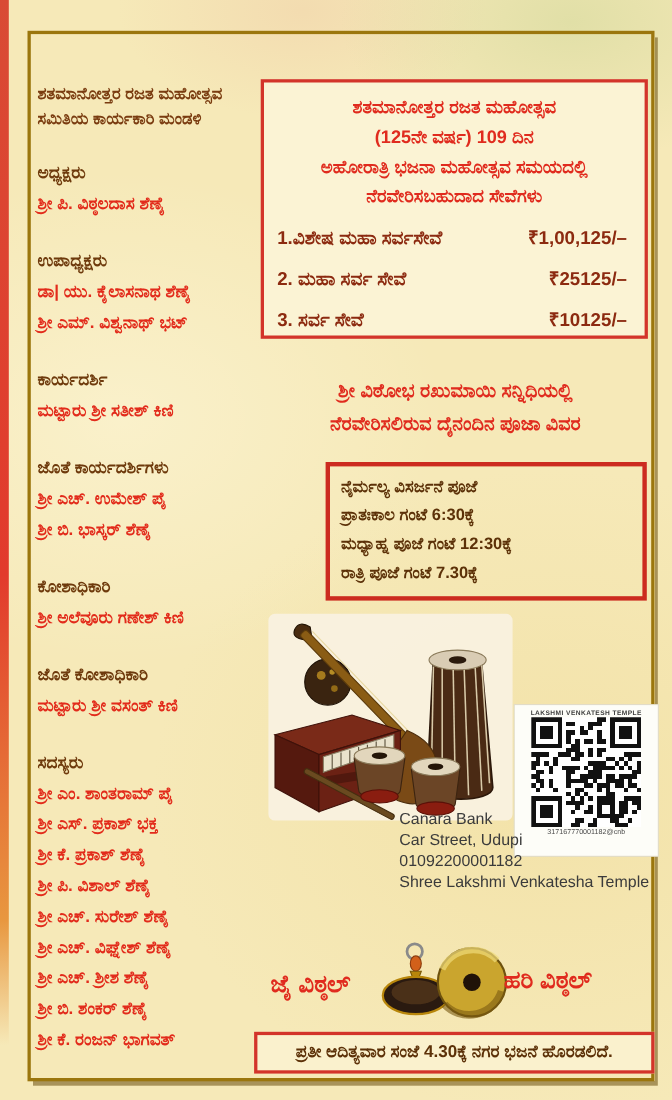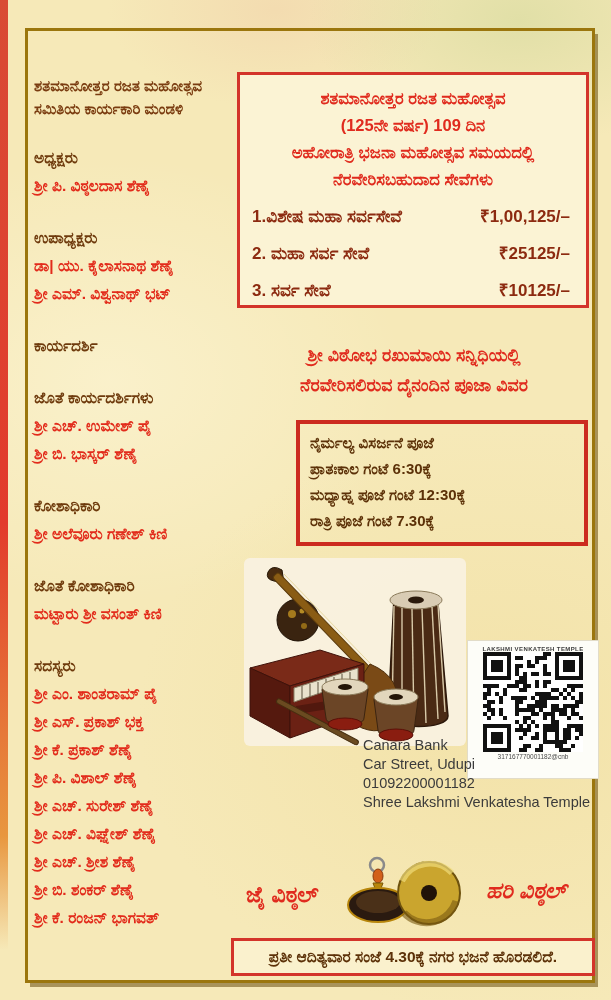--- a/index.html
+++ b/index.html
@@ -47,21 +47,21 @@
   .qr-panel { position:absolute; left:468px; top:641px; width:130px; height:137px;
     background:#fdfdf8; box-shadow:0 0 0 1px #e2dcc8; display:flex; flex-direction:column; align-items:center; }
   .qr-label { font-size:6px; letter-spacing:0.4px; color:#3d3d3d; margin-top:5px; font-weight:bold; white-space:nowrap; }
   .qr-caption { font-size:6.5px; color:#4a4a4a; margin-top:1px; white-space:nowrap; }
 
   .bank { position:absolute; left:363px; top:736px; }
   .bank div { font-size:14.5px; line-height:19px; color:#3b3b3b; white-space:nowrap; }
 
   .slogan { position:absolute; color:#e02b1e; font-weight:bold; font-size:22px; white-space:nowrap; }
   .slogan.left  { left:246px; top:882px; }
-  .slogan.right { left:486px; top:878px;font-style:italic; }
+  .slogan.right { left:458px; top:878px; }
   .cymbals { position:absolute; left:342px; top:845px; width:125px; height:92px; }
 
   .footer-box { position:absolute; left:231px; top:938px; width:364px;
     border:3px solid #d3342a; background:#faf1cd; padding:7px 2px; text-align:center;
     color:#5c3108; font-weight:bold; font-size:15.5px; white-space:nowrap; overflow:hidden; }
 </style>
 </head>
 <body>
 
 <div class="page">
@@ -80,20 +80,21 @@
     </div>
 
     <div class="section">
       <div class="role">ಉಪಾಧ್ಯಕ್ಷರು</div>
       <div class="name">ಡಾ| ಯು. ಕೈಲಾಸನಾಥ ಶೆಣೈ</div>
       <div class="name">ಶ್ರೀ ಎಮ್. ವಿಶ್ವನಾಥ್ ಭಟ್</div>
     </div>
 
     <div class="section">
       <div class="role">ಕಾರ್ಯದರ್ಶಿ</div>
+      <div class="name">ಮಟ್ಟಾರು ಶ್ರೀ ಸತೀಶ್ ಕಿಣಿ</div>
     </div>
 
     <div class="section">
       <div class="role">ಜೊತೆ ಕಾರ್ಯದರ್ಶಿಗಳು</div>
       <div class="name">ಶ್ರೀ ಎಚ್. ಉಮೇಶ್ ಪೈ</div>
       <div class="name">ಶ್ರೀ ಬಿ. ಭಾಸ್ಕರ್ ಶೆಣೈ</div>
     </div>
 
     <div class="section">
       <div class="role">ಕೋಶಾಧಿಕಾರಿ</div>

